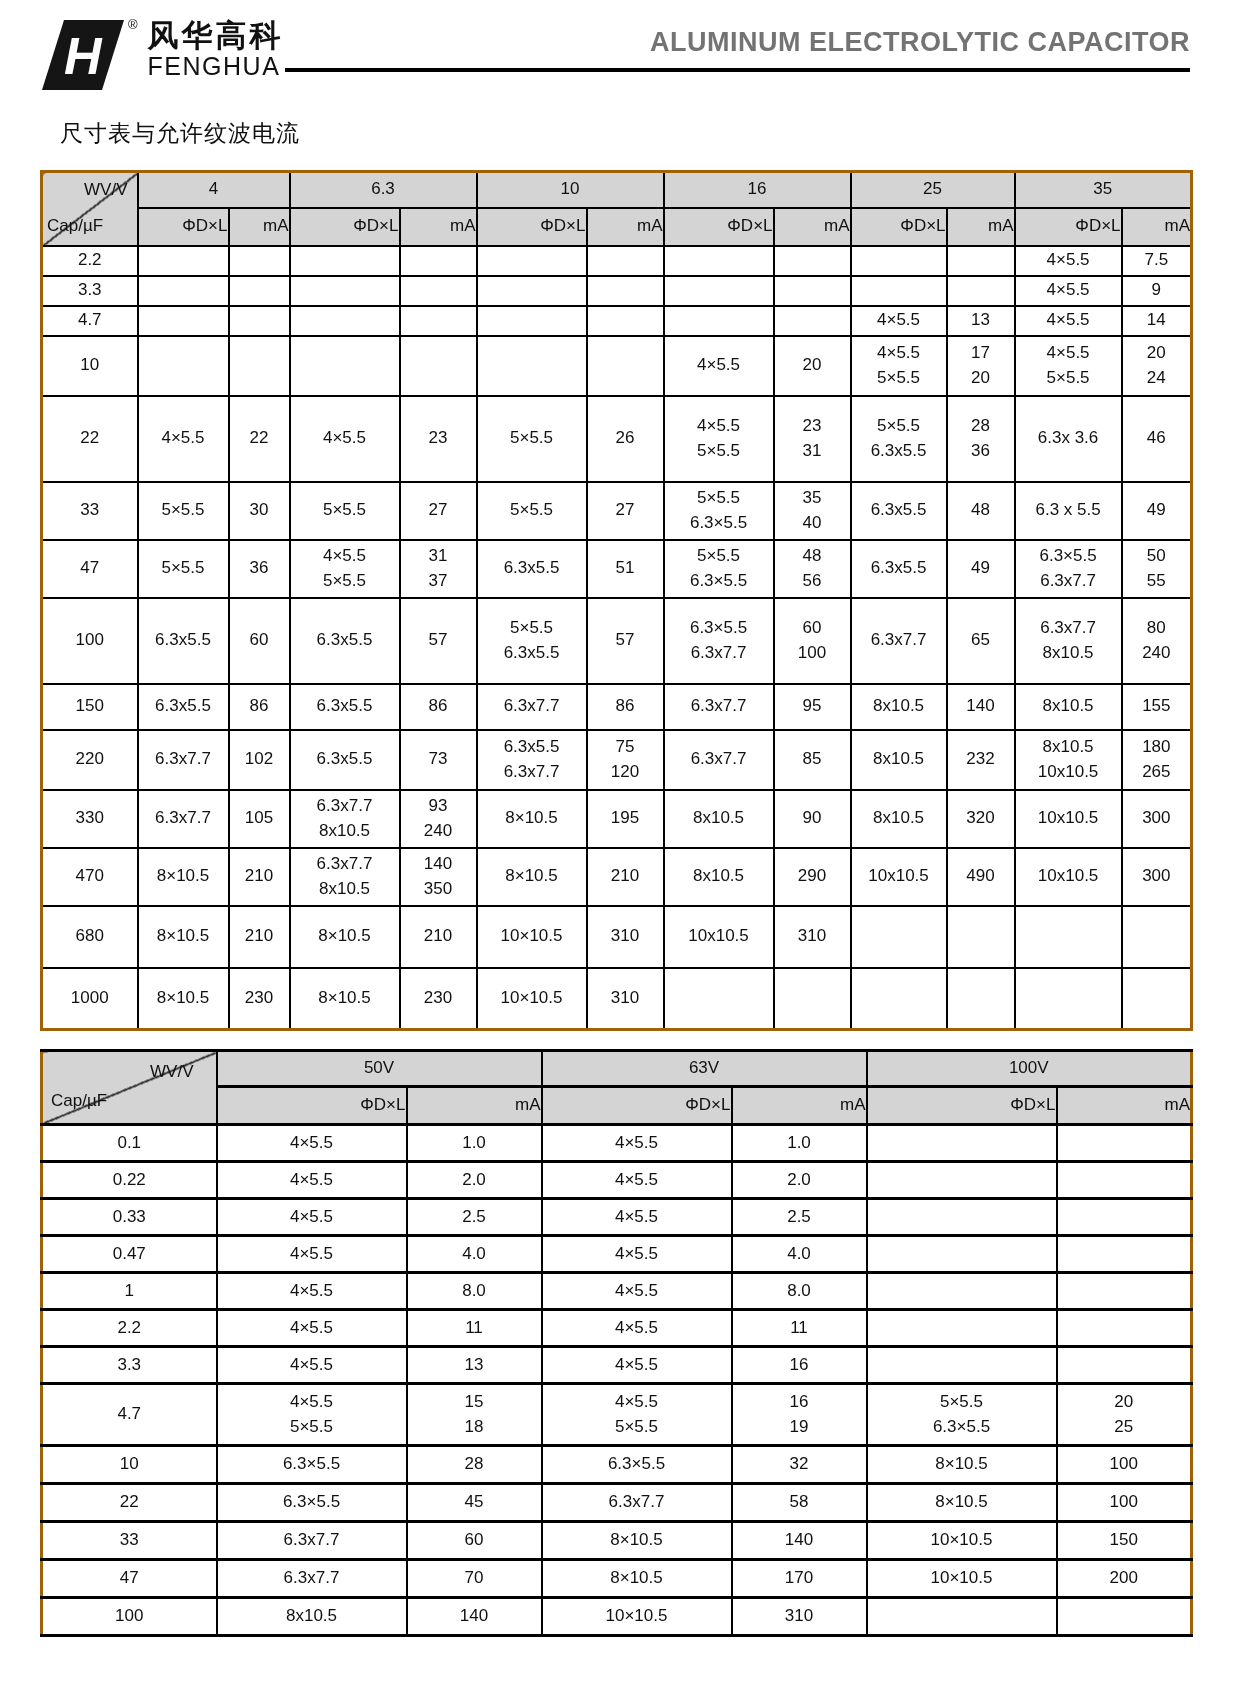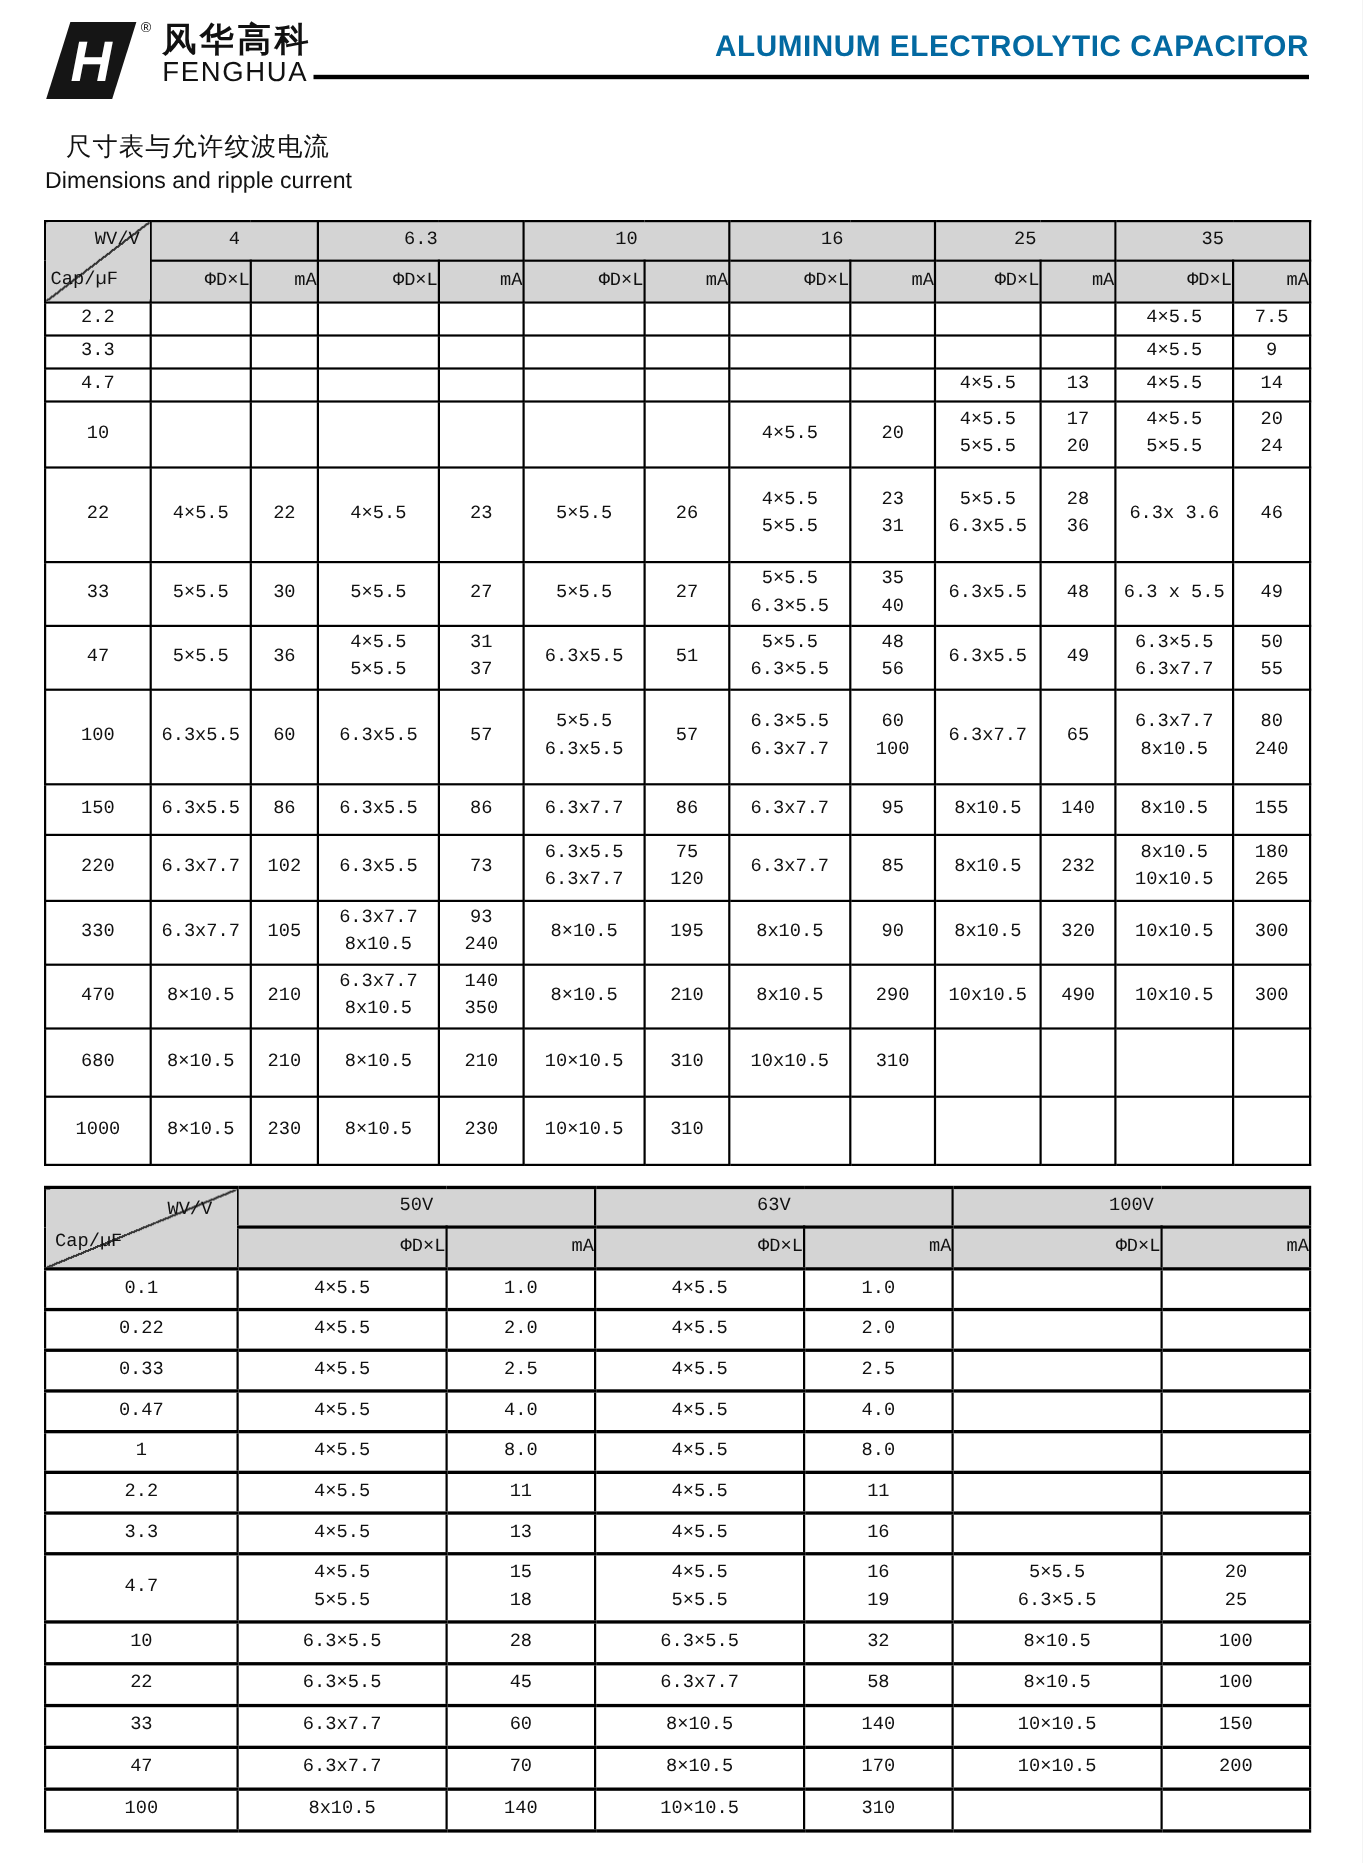--- a/index.html
+++ b/index.html
@@ -14,30 +14,30 @@
   }
 
   
   .topbar { position: relative; height: 100px; }
   .logo-wrap { position: absolute; left: 40px; top: 18px; display: flex; align-items: flex-start; }
   .logo-svg { display: block; }
   .reg { font-size: 13px; line-height: 1; margin: 0 2px 0 2px; }
   .brand-text { margin-left: 8px; margin-top: 2px; }
   .brand-cn { font-size: 31px; font-weight: bold; letter-spacing: 3px; line-height: 1.05; }
   .brand-en { font-size: 25px; font-weight: normal; letter-spacing: 1.5px; line-height: 1.1; }
-  .doc-title { position: absolute; right: 49px; top: 27px; font-size: 27px; font-weight: bold; color: #0369a1; letter-spacing: 0.5px; }
+  .doc-title { position: absolute; right: 49px; top: 27px; font-size: 27px; font-weight: bold; color: #737373; letter-spacing: 0.5px; }
   .head-rule { position: absolute; left: 285px; right: 49px; top: 68px; height: 4px; background: #000; }
 
   
   .section-titles { margin: 16px 0 0 41px; }
   .sec-cn { font-size: 23px; line-height: 34px; letter-spacing: 1px; margin-left: 19px; }
   .sec-en { font-size: 21px; line-height: 30px; }
 
   
-  table { border-collapse: collapse; table-layout: fixed; width: 1150px; margin-left: 40px; border: 1px solid #a16207; font-family: Liberation Mono, monospace; }
+  table { border-collapse: collapse; table-layout: fixed; width: 1150px; margin-left: 40px; border: 3px solid #a16207; }
   #table1 { margin-top: 20px; }
   #table2 { margin-top: 18px; }
   th, td { border: 2px solid #000; text-align: center; vertical-align: middle; font-size: 17px; font-weight: normal; white-space: pre-line; line-height: 1.45; overflow: hidden; }
   thead th { background: var(--hdr-fill); }
   thead tr:nth-child(1) th { height: 36px; }
   thead tr:nth-child(2) th { height: 38px; text-align: right; }
 
   
   .corner { position: relative; background:
       linear-gradient(to bottom right, transparent calc(50% - 1px), #333 calc(50% - 1px), #333 calc(50% + 1px), transparent calc(50% + 1px)),
@@ -85,21 +85,20 @@
         <div class="brand-cn">风华高科</div>
         <div class="brand-en">FENGHUA</div>
       </div>
     </div>
     <div class="doc-title">ALUMINUM ELECTROLYTIC CAPACITOR</div>
     <div class="head-rule"></div>
   </header>
 
   <div class="section-titles">
     <div class="sec-cn">尺寸表与允许纹波电流</div>
-    <div class="sec-en">Dimensions and ripple current</div>
   </div>
 
   <table id="table1">
     <colgroup>
       <col style="width:96px">
         <col style="width:91px">
         <col style="width:61px">
       <col style="width:110px">
         <col style="width:77px">
       <col style="width:110px">

